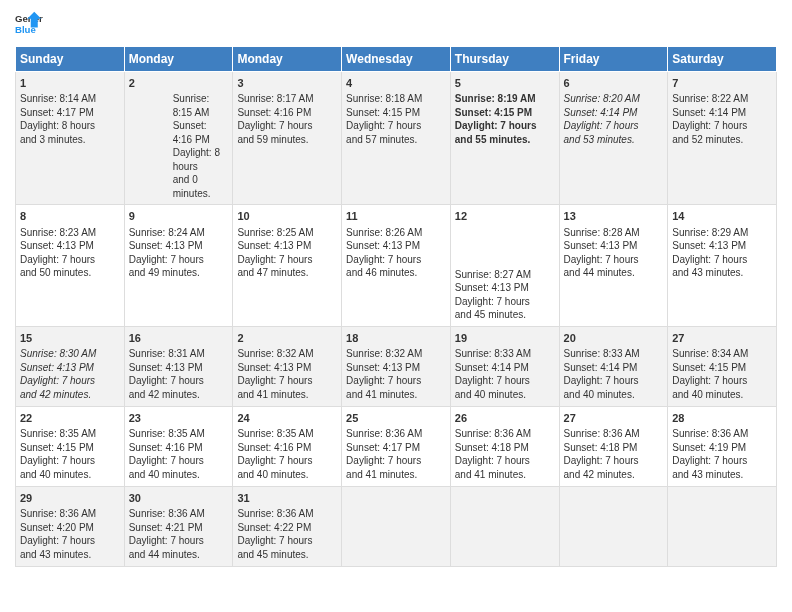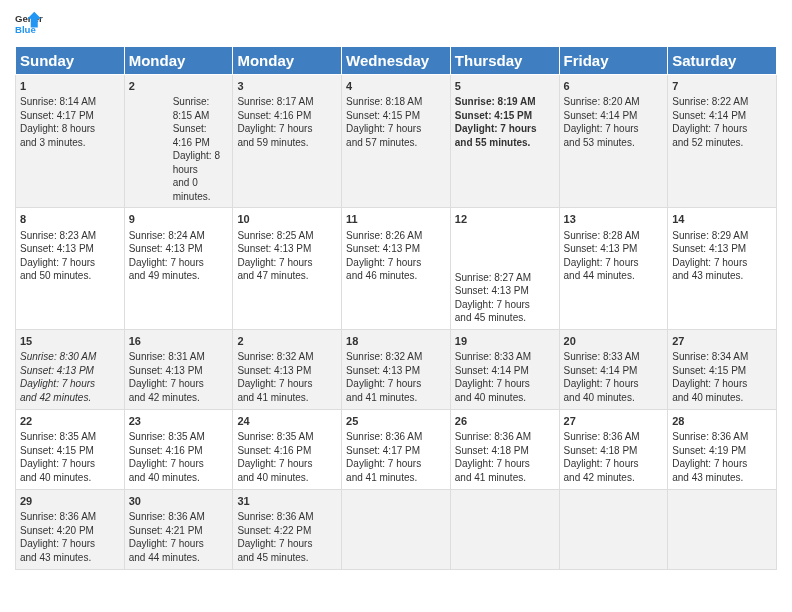--- a/index.html
+++ b/index.html
@@ -45,21 +45,21 @@
       margin-top: 2px;
     }
     table {
       width: 100%;
       border-collapse: collapse;
       table-layout: fixed;
     }
     thead tr th {
       background-color: #3f7fc1;
       color: white;
-      font-size: 15px;
+      font-size: 12px;
       font-weight: bold;
       padding: 5px 4px;
       text-align: left;
       border: 1px solid #fff;
     }
     tbody tr {
       background-color: #fff;
     }
     tbody tr:nth-child(odd) {
       background-color: #f2f2f2;
@@ -146,21 +146,21 @@
           </td>
           <td>
             <span class="day-num">5</span>
             <div class="day-info" style="white-space: pre-line; font-weight: bold;">Sunrise: 8:19 AM
 Sunset: 4:15 PM
 Daylight: 7 hours
 and 55 minutes.</div>
           </td>
           <td>
             <span class="day-num">6</span>
-            <div class="day-info" style="white-space: pre-line;">Sunrise: 8:20 AM
+            <div class="day-info" style="white-space: pre-line; font-style: italic;">Sunrise: 8:20 AM
 Sunset: 4:14 PM
 Daylight: 7 hours
 and 53 minutes.</div>
           </td>
           <td>
             <span class="day-num">7</span>
             <div class="day-info" style="white-space: pre-line;">Sunrise: 8:22 AM
 Sunset: 4:14 PM
 Daylight: 7 hours
 and 52 minutes.</div>

